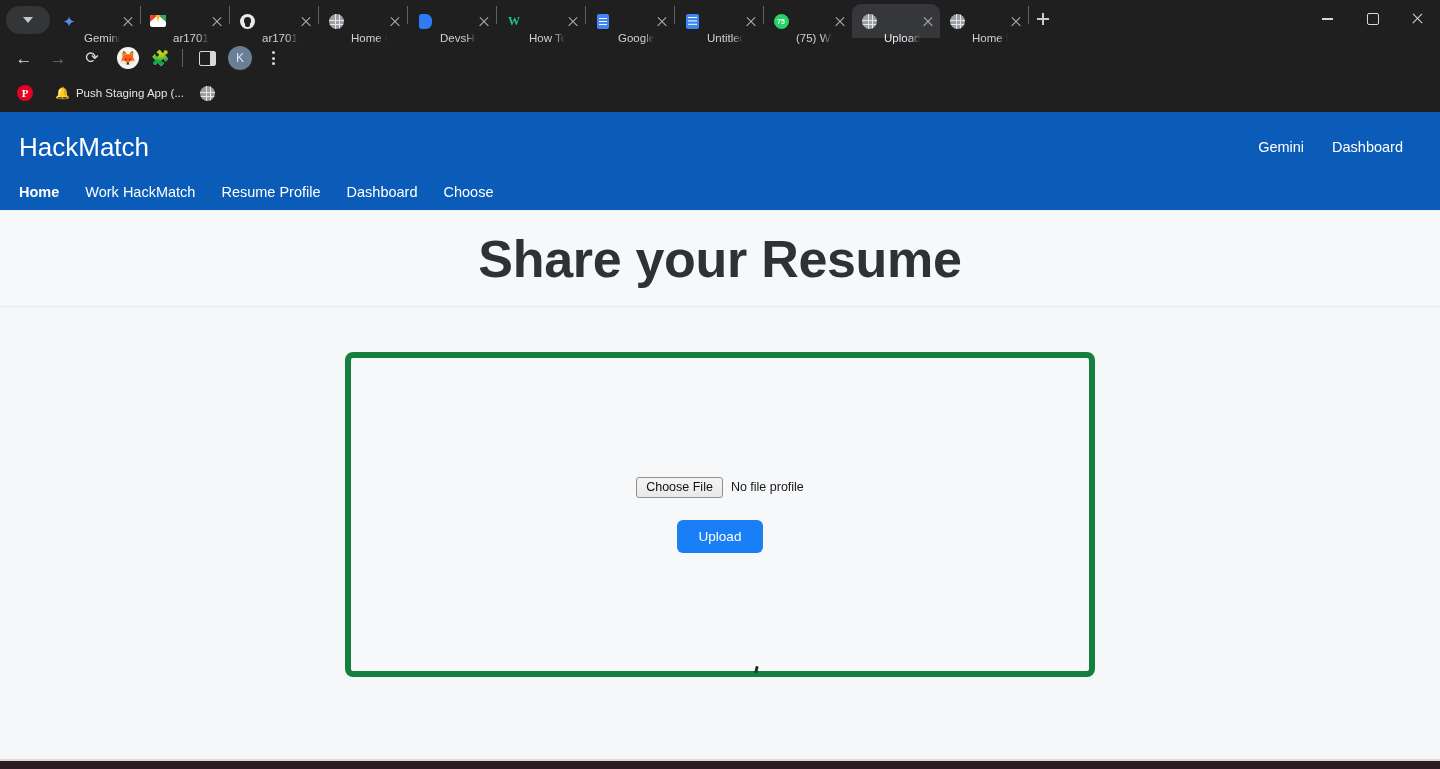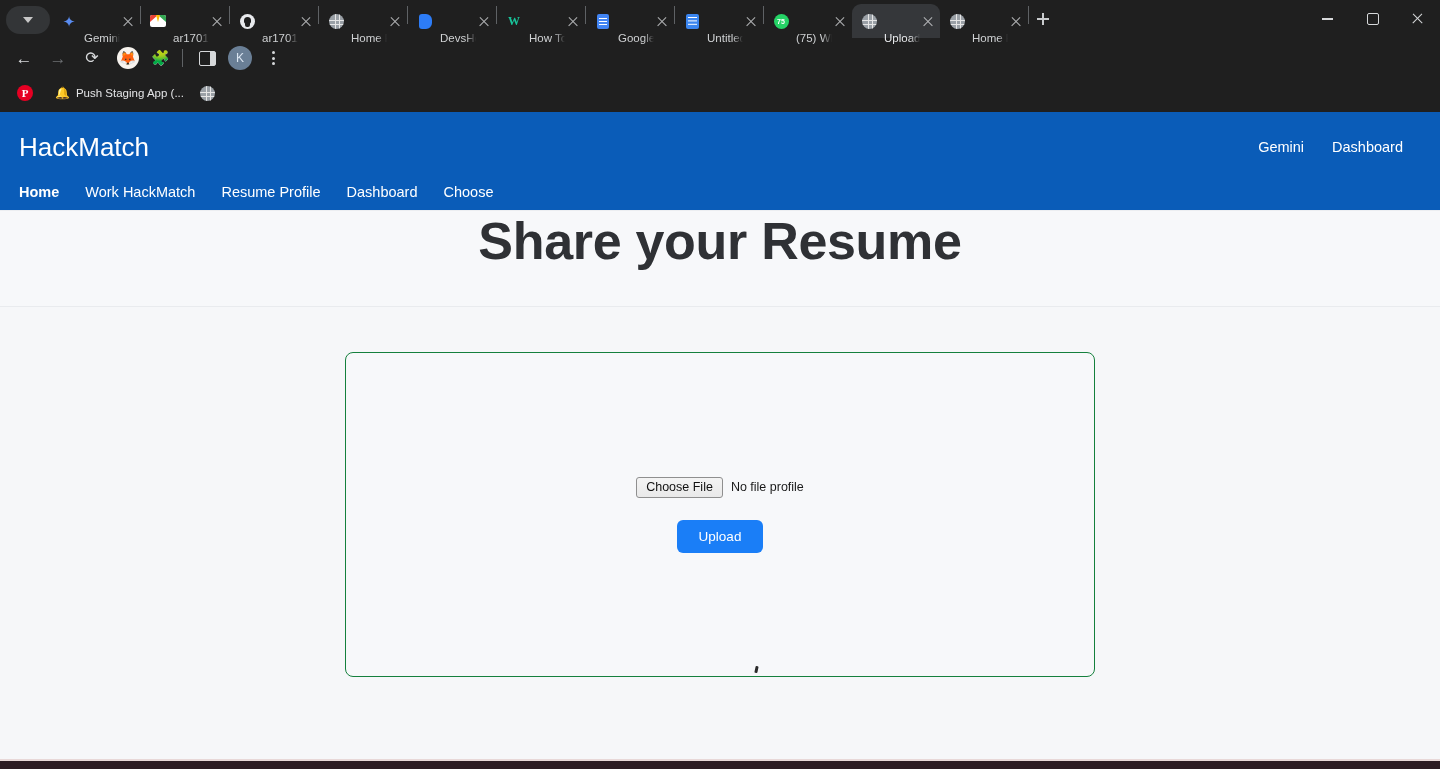--- a/index.html
+++ b/index.html
@@ -161,27 +161,27 @@
     height: 36px; display:flex; align-items:center; gap:26px; padding: 0 0 0 19px; box-sizing:border-box;
   }
   .site-nav a { color:#fff; font-size:14.5px; text-decoration:none; }
   .site-nav a.active { font-weight: bold; }
 
   .jumbo {
     background:#f7f8fa;
     border-top: 1px solid #eceef1;
     border-bottom: 1px solid #e9ebee;
     height: 95px;
-    display:flex; align-items:flex-start; justify-content:center;
+    display:flex; align-items:center; justify-content:center;
   }
   .jumbo h1 { margin:0; font-size: 52px; font-weight: bold; color:#2f3135; letter-spacing:-0.3px; }
 
   .card {
     position:absolute; left: 345px; top: 240px; width: 750px; height: 325px;
-    background:#f7f8fa; border: 1px solid #15803d; border-radius: 8px;
+    background:#f7f8fa; border: 6px solid #15803d; border-radius: 8px;
     box-sizing: border-box;
     display:flex; flex-direction:column; align-items:center; justify-content:center;
   }
   .upload-form { display:flex; flex-direction:column; align-items:center; }
   .filerow { display:flex; align-items:center; font-size:12.5px; color:#202124; margin-bottom: 22px; }
   .choose-btn {
     font-family:"Liberation Sans", sans-serif;
     font-size: 12.5px; color:#111;
     background: linear-gradient(#f4f4f4, #e9e9e9);
     border: 1px solid #8f8f8f; border-radius: 3px;

